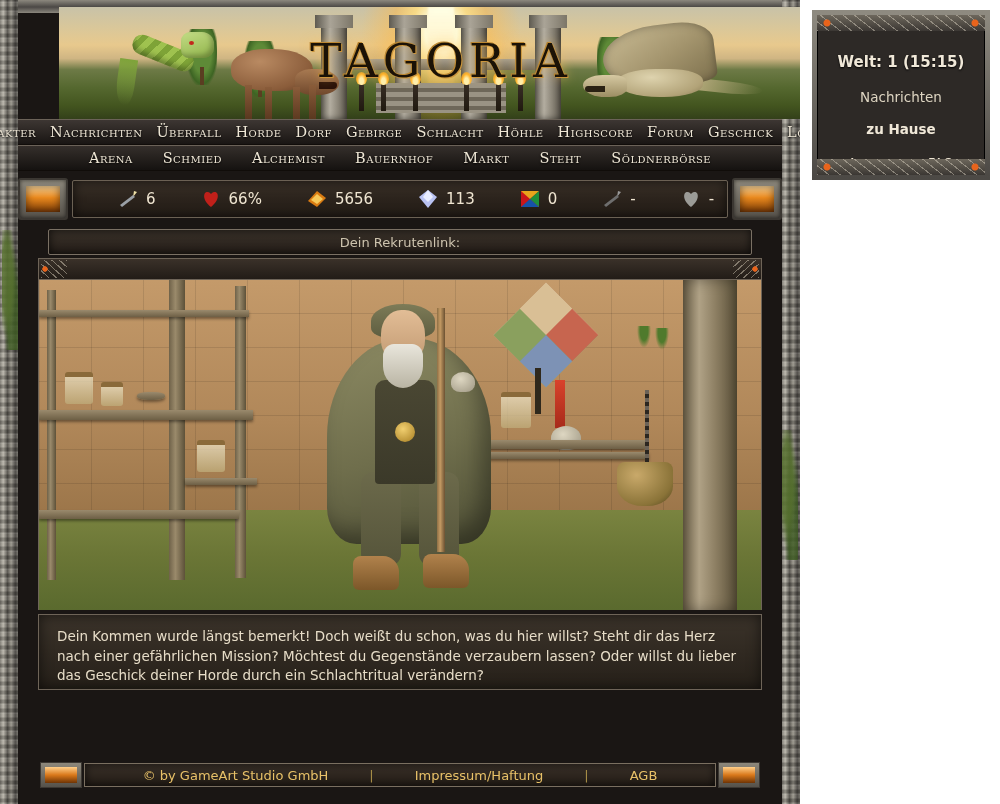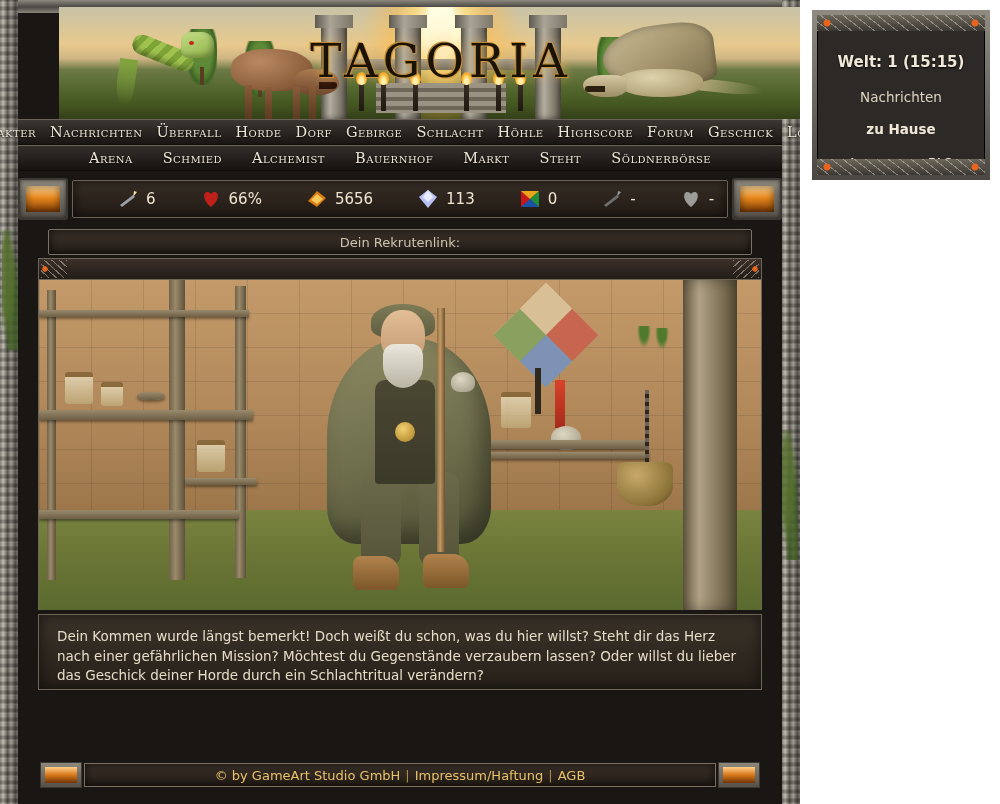--- a/index.html
+++ b/index.html
@@ -305,20 +305,21 @@
   }
 
   
   #footer-wrap { position:absolute; left:38px; bottom:14px; width:724px; height:30px; }
   #footer-bar {
     position:absolute; inset:3px 46px;
     background: linear-gradient(180deg,#3a3129,#231c16);
     border:1px solid #7a6f60;
     display:flex; align-items:center; justify-content:center;
     box-shadow: inset 0 0 10px rgba(0,0,0,.7);
+    gap: 36px;
   }
   #footer-bar a, #footer-bar span { color:#e8c168; font-size:13px; text-decoration:none; }
   #footer-bar .sep { color:#a98f48; margin:0 5px; }
   .fgem { position:absolute; top:2px; width:42px; height:26px;
     background: linear-gradient(180deg,#8d887c,#55514a); border:1px solid #3b3732; }
   .fgem::after{ content:''; position:absolute; inset:4px;
     background: linear-gradient(180deg,#ffcf8a,#d9781a 50%,#6f3405); }
   #fgem-l{left:2px;} #fgem-r{right:2px;}
 
   

